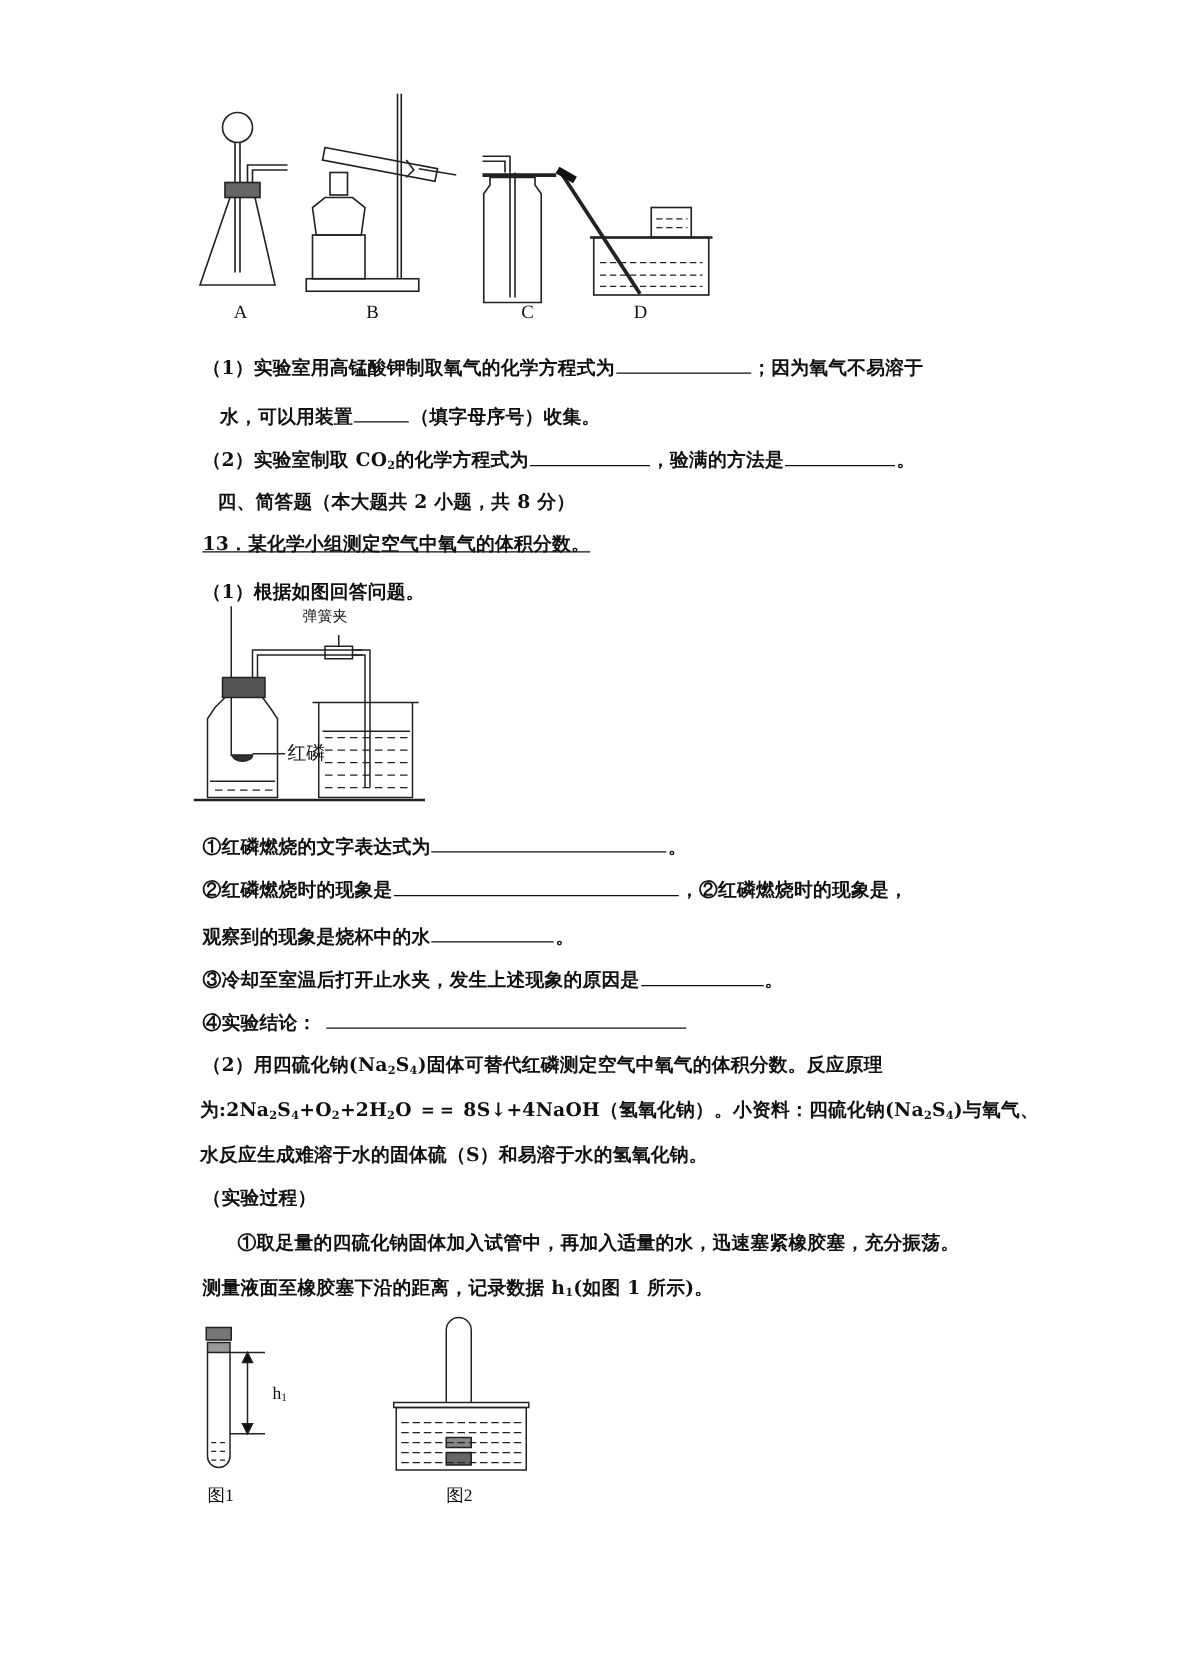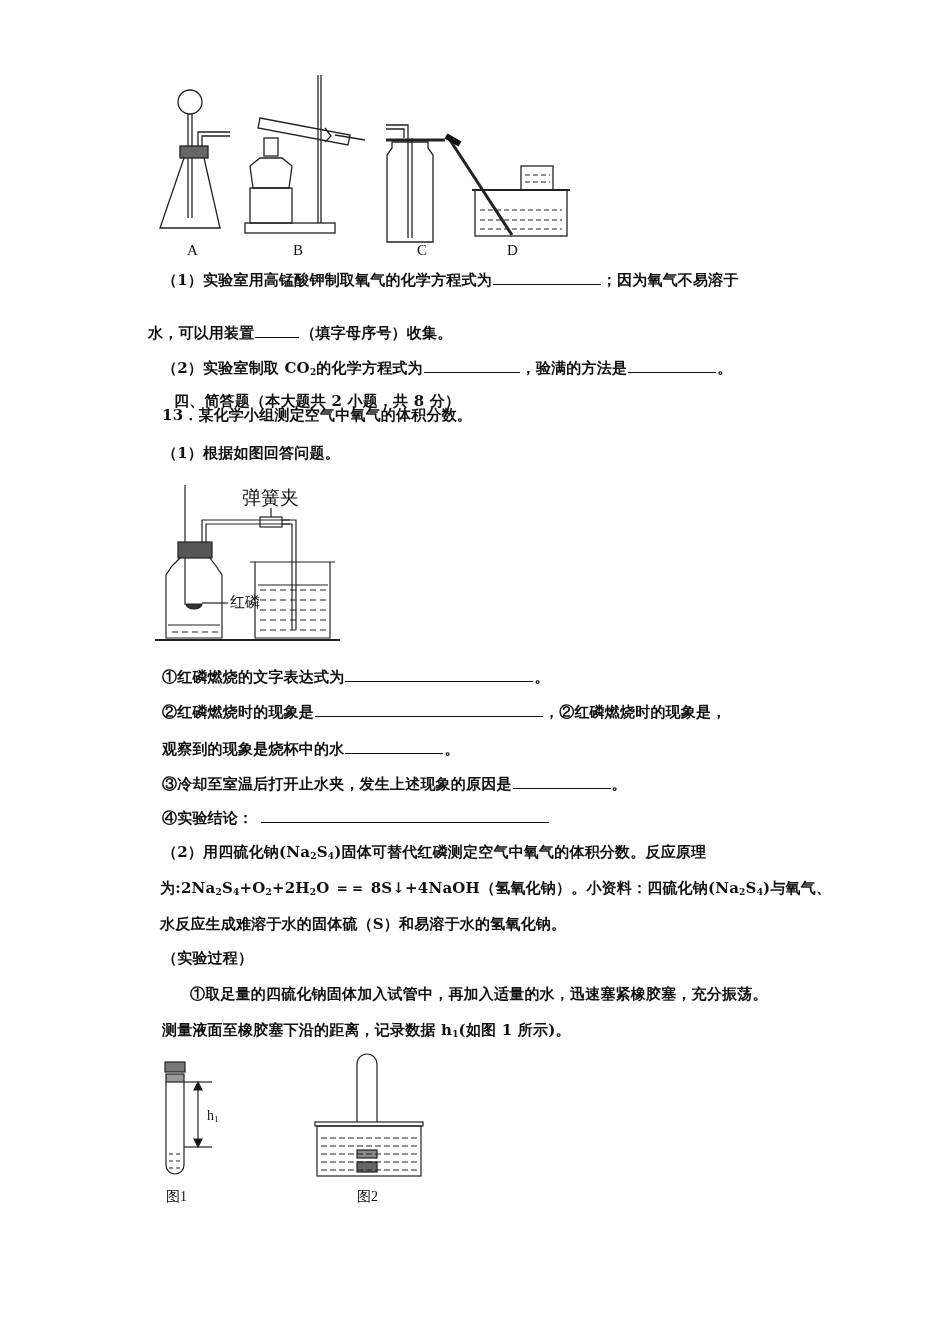--- a/index.html
+++ b/index.html
@@ -58,33 +58,33 @@
         <line x1="375" y1="112" x2="400" y2="112"></line>
       </g>
     </g>
   </svg>
   <span class="figlabel" style="left:37px;top:172px;">A</span>
   <span class="figlabel" style="left:143px;top:172px;">B</span>
   <span class="figlabel" style="left:267px;top:172px;">C</span>
   <span class="figlabel" style="left:357px;top:172px;">D</span>
 </div>
 
-<div class="line" style="top:270px;">
+<div class="line" style="top:284px;">
   <span>（1）实验室用高锰酸钾制取氧气的化学方程式为</span><span class="blank" style="width:108px;"></span><span>；因为氧气不易溶于</span>
 </div>
-<div class="line" style="top:323px;left:148px;">
+<div class="line" style="top:323px;left:176px;">
   <span>水，可以用装置</span><span class="blank" style="width:44px;"></span><span>（填字母序号）收集。</span>
 </div>
 <div class="line" style="top:358px;">
   <span>（2）实验室制取 CO</span><sub>2</sub><span>的化学方程式为</span><span class="blank" style="width:96px;"></span><span>，验满的方法是</span><span class="blank" style="width:88px;"></span><span>。</span>
 </div>
 
 <div class="line" style="top:391px;margin-left:12px;">四、简答题（本大题共 2 小题，共 8 分）</div>
-<div class="line normal" style="top:405px;font-weight:bold;">13．某化学小组测定空气中氧气的体积分数。</div>
-<div class="line" style="top:443px;">（1）根据如图回答问题。</div>
+<div class="line normal" style="top:425px;font-weight:bold;text-decoration:underline;">13．某化学小组测定空气中氧气的体积分数。</div>
+<div class="line" style="top:463px;">（1）根据如图回答问题。</div>
 
 <div class="abs" style="left:150px;top:480px;width:200px;height:170px;">
   <svg width="200" height="170" viewBox="0 0 200 170">
     <g stroke="#222" fill="none" stroke-width="1.2">
       <line x1="35" y1="5" x2="35" y2="125"></line>
       <rect x="28" y="62" width="34" height="16" fill="#555"></rect>
       <path d="M30 78 L22 86 L16 95 L16 158 L72 158 L72 95 L66 86 L60 78"></path>
       <path d="M52 62 L52 40 L140 40"></path>
         <path d="M56 62 L56 44 L140 44"></path>
       <rect x="110" y="37" width="22" height="10"></rect>
@@ -101,21 +101,21 @@
         <line x1="110" y1="110" x2="176" y2="110"></line>
           <line x1="110" y1="120" x2="176" y2="120"></line>
         <line x1="110" y1="130" x2="176" y2="130"></line>
           <line x1="110" y1="140" x2="176" y2="140"></line>
         <line x1="110" y1="150" x2="176" y2="150"></line>
           <line x1="22" y1="152" x2="68" y2="152"></line>
       </g>
       <line x1="108" y1="105" x2="178" y2="105"></line>
     </g>
   </svg>
-  <span class="abs" style="left:92px;top:5px;font-size:19px;font-family:'DejaVu Sans',sans-serif;">弹簧夹</span>
+  <span class="abs" style="left:92px;top:5px;font-size:12px;font-family:'DejaVu Sans',sans-serif;">弹簧夹</span>
   <span class="abs" style="left:80px;top:113px;font-size:15px;font-family:Liberation Sans, sans-serif;">红磷</span>
 </div>
 
 <div class="line" style="top:667px;">
   <span>①红磷燃烧的文字表达式为</span><span class="blank" style="width:188px;"></span><span>。</span>
 </div>
 <div class="line" style="top:702px;">
   <span>②红磷燃烧时的现象是</span><span class="blank" style="width:228px;"></span><span>，②红磷燃烧时的现象是，</span>
 </div>
 <div class="line" style="top:739px;">
@@ -166,16 +166,16 @@
       <rect x="207" y="112" width="20" height="10" fill="#666"></rect>
       <g stroke-dasharray="6 3" stroke-width="1">
         <line x1="171" y1="88" x2="268" y2="88"></line>
           <line x1="171" y1="96" x2="268" y2="96"></line>
         <line x1="171" y1="104" x2="268" y2="104"></line>
           <line x1="171" y1="112" x2="268" y2="112"></line>
         <line x1="171" y1="120" x2="268" y2="120"></line>
       </g>
     </g>
   </svg>
-  <span class="abs" style="left:57px;top:58px;font-size:14px;font-family:'Liberation Serif',serif;"><span>h</span><sub>1</sub></span>
+  <span class="abs" style="left:68px;top:58px;font-size:14px;font-family:'Liberation Serif',serif;"><span>h</span><sub>1</sub></span>
   <span class="cap" style="left:16px;top:138px;">图1</span>
   <span class="cap" style="left:207px;top:138px;">图2</span>
 </div>
 
 </body></html>

